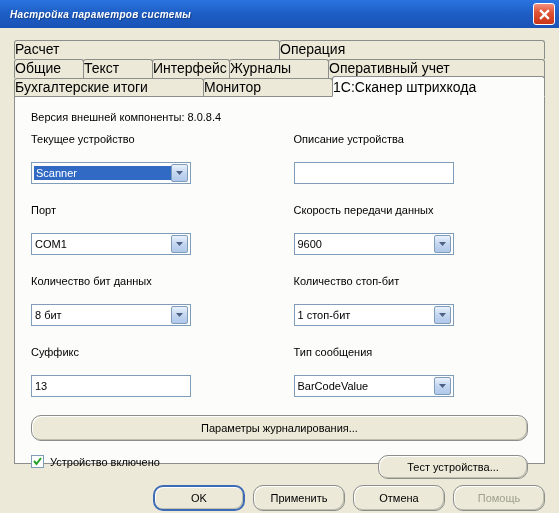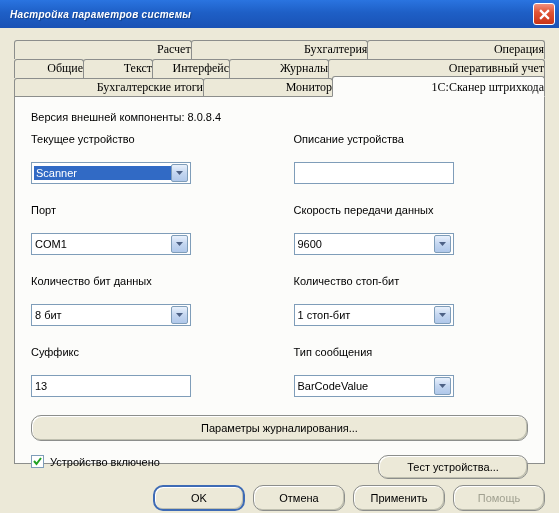--- a/index.html
+++ b/index.html
@@ -47,29 +47,28 @@
     height: calc(100% - 28px);
     position: relative;
   }
   .tabs-container { position: relative; }
   .tab-row { display: flex; height: 19px; }
   .tab-row .tab {
     flex: 1;
     border: 1px solid #8c8e8c;
     border-bottom: none;
     background: #ece9d8;
-    text-align: right;
+    text-align: left;
     line-height: 17px;
-    font-size: 12px;
+    font-size: 14px;
     cursor: pointer;
     border-top-left-radius: 3px;
     border-top-right-radius: 3px;
     margin-right: -1px;
     position: relative;
-    font-family: Liberation Serif, serif;
   }
   .tab-row .tab:last-child { margin-right: 0; }
   .tab-row.row2 .tab { flex: 0 0 auto; }
   .tab-row .tab.active {
     background: #fcfcfa;
     border-bottom: 1px solid #fcfcfa;
     z-index: 3;
     font-weight: normal;
     height: 21px;
     margin-top: -2px;
@@ -201,21 +200,20 @@
         <path d="M1 1 L9 9 M9 1 L1 9" stroke="#fff" stroke-width="2" fill="none"></path>
       </svg>
   </div>
 </div>
 
 <div class="window-body">
 
   <div class="tabs-container">
     <div class="tab-row">
       <div class="tab">Расчет</div>
-      <div class="tab">Бухгалтерия</div>
       <div class="tab">Операция</div>
     </div>
     <div class="tab-row row2">
       <div class="tab" style="width:70px">Общие</div>
       <div class="tab" style="width:70px">Текст</div>
       <div class="tab" style="width:78px">Интерфейс</div>
       <div class="tab" style="width:100px">Журналы</div>
       <div class="tab" style="flex:1">Оперативный учет</div>
     </div>
     <div class="tab-row">
@@ -334,18 +332,18 @@
           <span>Устройство включено</span>
         </label>
         <button class="std-btn test-btn">Тест устройства...</button>
       </div>
 
     </div>
   </div>
 
   <div class="dialog-buttons">
     <button class="std-btn default">OK</button>
+    <button class="std-btn">Применить</button>
     <button class="std-btn">Отмена</button>
-    <button class="std-btn">Применить</button>
     <button class="std-btn disabled">Помощь</button>
   </div>
 
 </div>
 
 </body></html>

